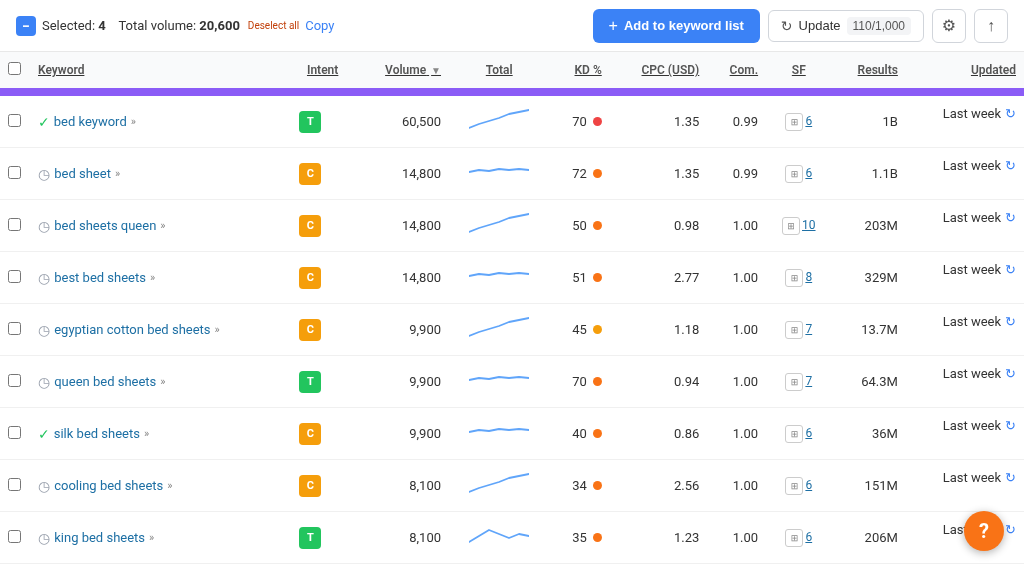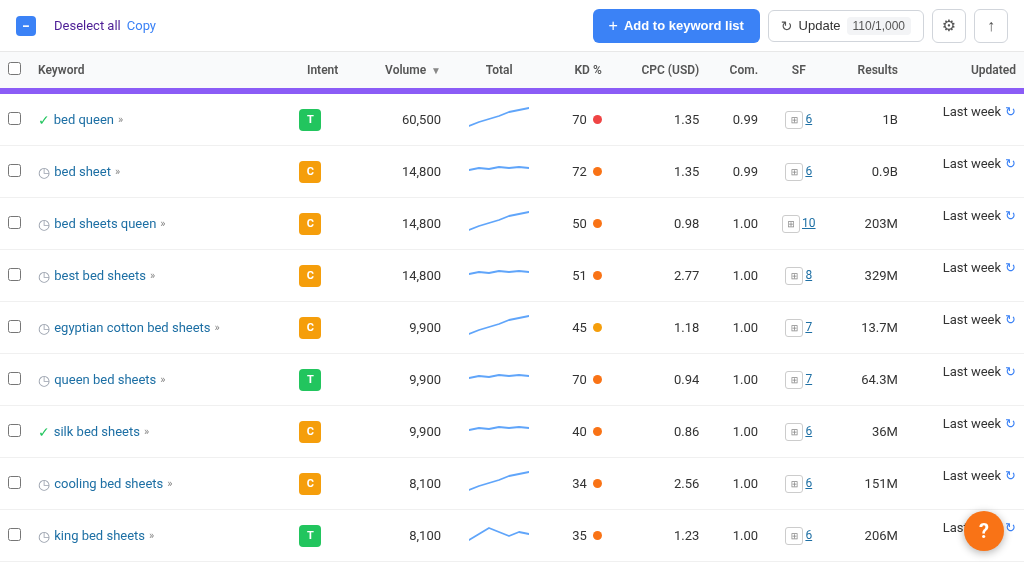--- a/index.html
+++ b/index.html
@@ -38,25 +38,25 @@
       font-weight: bold;
       cursor: pointer;
       flex-shrink: 0;
     }
     .selected-info {
       color: #333;
       font-size: 13px;
     }
     .selected-info .bold { font-weight: 700; }
     .deselect-btn {
-      color: #4c1d95;
+      color: #c2410c;
       cursor: pointer;
       text-decoration: none;
-      font-size: 13px;
-      margin-left: 12px;
+      font-size: 10px;
+      margin-left: 2px;
     }
     .copy-btn {
       color: #3b82f6;
       cursor: pointer;
       font-size: 13px;
     }
     .top-bar-right {
       display: flex;
       align-items: center;
       gap: 8px;
@@ -109,21 +109,22 @@
     .table-wrapper {
       overflow-x: hidden;
     }
     table {
       width: 100%;
       border-collapse: collapse;
       font-size: 13px;
     }
     thead tr {
       background: #f9fafb;
-      border-bottom: 6px solid #8b5cf6;
+      border-bottom: 8px solid #8b5cf6;
+      text-decoration: underline;
     }
     thead th {
       padding: 10px 8px;
       text-align: left;
       font-weight: 600;
       color: #555;
       white-space: nowrap;
       font-size: 12px;
     }
     thead th.center { text-align: center; }
@@ -222,20 +223,27 @@
     }
 
     .sort-icon { color: #888; font-size: 10px; margin-left: 2px; }
   </style>
 </head>
 <body>
 
 <div class="top-bar">
   <div class="top-bar-left">
     <div class="minus-btn">−</div>
+    <span class="selected-info">
+      <span>Selected:</span>
+      <span class="bold">4</span>
+      &nbsp;&nbsp;
+      <span>Total volume:</span>
+      <span class="bold">20,600</span>
+    </span>
     <a class="deselect-btn">Deselect all</a>
     <a class="copy-btn">Copy</a>
   </div>
   <div class="top-bar-right">
     <button class="add-keyword-btn">
       <span class="plus">+</span>
       <span>Add to keyword list</span>
     </button>
     <button class="update-btn">
       <span style="font-size:14px; color:#555;">↻</span>
@@ -291,21 +299,21 @@
         </th>
       </tr>
     </thead>
     <tbody id="table-body">
     <tr>
           <td class="cb-col"><input type="checkbox" style=""></td>
           <td>
             <span style="display: flex; align-items: center;">
               <span style="margin-right: 4px;"><span style="color:#22c55e;font-size:14px;">✓</span></span>
               <a class="keyword-link" href="#">
-                <span>bed queen</span>
+                <span>bed keyword</span>
                 <span class="keyword-chevron">»</span>
               </a>
             </span>
           </td>
           <td class="center"><span class="intent-badge intent-t">T</span></td>
           <td class="col-volume">60,500</td>
           <td class="col-trend" style="text-align: center;"><svg width="60" height="28" viewBox="0 0 60 28">
               <polyline points="0,22 10,18 20,15 30,12 40,8 50,6 60,4" fill="none" stroke="#60a5fa" stroke-width="1.8" stroke-linejoin="round" stroke-linecap="round"></polyline>
             </svg></td>
           <td class="col-kd"><span class="kd-val">
@@ -341,21 +349,21 @@
             </svg></td>
           <td class="col-kd"><span class="kd-val">
               <span>72</span>
               <span class="kd-dot dot-orange"></span>
             </span></td>
           <td class="col-cpc">1.35</td>
           <td class="col-com">0.99</td>
           <td class="col-sf" style="display: table-cell; text-align: center;"><span class="serp-icon" style="display: inline-flex; margin-right: 2px;">
               <span style="font-size:9px;color:#888;">⊞</span>
             </span><a class="sf-link" href="#">6</a></td>
-          <td class="col-results">0.9B</td>
+          <td class="col-results">1.1B</td>
           <td class="col-updated" style="display: flex; align-items: center; gap: 4px; justify-content: flex-end;">
             <span>Last week</span>
             <span class="refresh-icon">↻</span>
           </td>
         </tr>
         <tr>
           <td class="cb-col"><input type="checkbox" style=""></td>
           <td>
             <span style="display: flex; align-items: center;">
               <span style="margin-right: 4px;"><span style="color:#9ca3af;font-size:14px;">◷</span></span>

